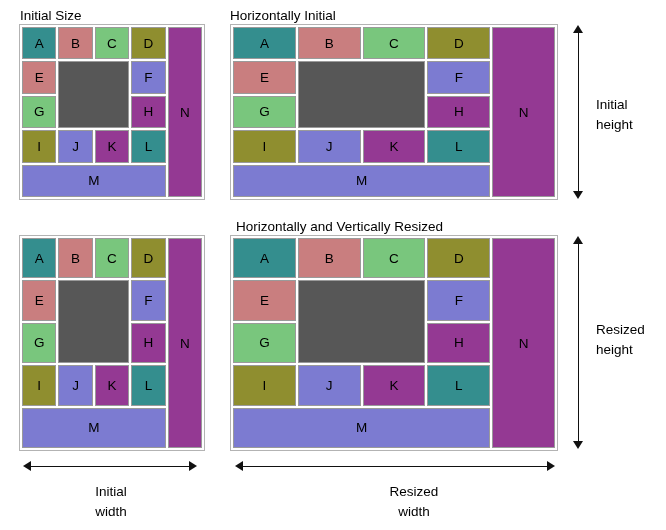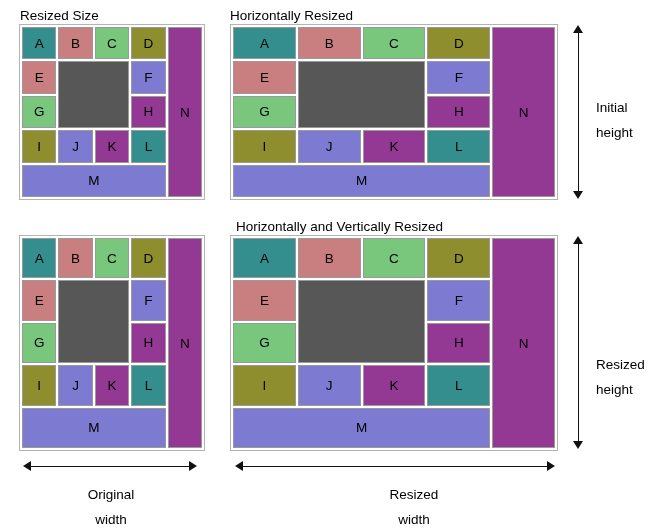--- a/index.html
+++ b/index.html
@@ -68,52 +68,52 @@
   .harrow .shaft { position: absolute; top: 5px; left: 6px; right: 6px; height: 1px; background: #111; }
   .harrow .head-left  { position: absolute; left: 0;  top: 0; width: 0; height: 0;
     border-top: 5px solid transparent; border-bottom: 5px solid transparent; border-right: 8px solid #111; }
   .harrow .head-right { position: absolute; right: 0; top: 0; width: 0; height: 0;
     border-top: 5px solid transparent; border-bottom: 5px solid transparent; border-left: 8px solid #111; }
   .ha1 { top: 461px; left: 23px;  width: 174px; }
   .ha2 { top: 461px; left: 235px; width: 320px; }
   .dim-label {
     position: absolute;
     font-size: 13.5px;
-    line-height: 25px;
+    line-height: 20px;
   }
   .lh1 { left: 596px; top: 95px;  width: 55px; }
-  .lh2 { left: 596px; top: 320px; width: 55px; margin-top: 32px; }
+  .lh2 { left: 596px; top: 320px; width: 55px; }
   .lw1 { left: 81px;  top: 482px; width: 60px; text-align: center; }
   .lw2 { left: 384px; top: 482px; width: 60px; text-align: center; }
 </style>
 </head>
 <body>
 
 <div id="figure">
 
-  <div class="panel-title" style="left:20px; top:8px;">Resized Size</div>
+  <div class="panel-title" style="left:20px; top:8px;">Initial Size</div>
   <div class="grid g1">
     <div class="cell teal c-a">A</div>
     <div class="cell rose c-b">B</div>
     <div class="cell green c-c">C</div>
     <div class="cell olive c-d">D</div>
     <div class="cell purp c-n">N</div>
     <div class="cell rose c-e">E</div>
     <div class="cell dark c-big"></div>
     <div class="cell peri c-f">F</div>
     <div class="cell green c-g">G</div>
     <div class="cell purp c-h">H</div>
     <div class="cell olive c-i">I</div>
     <div class="cell peri c-j">J</div>
     <div class="cell purp c-k">K</div>
     <div class="cell teal c-l">L</div>
     <div class="cell peri c-m">M</div>
   </div>
 
-  <div class="panel-title" style="left:230px; top:8px;">Horizontally Resized</div>
+  <div class="panel-title" style="left:230px; top:8px;">Horizontally Initial</div>
   <div class="grid g2">
     <div class="cell teal c-a">A</div>
     <div class="cell rose c-b">B</div>
     <div class="cell green c-c">C</div>
     <div class="cell olive c-d">D</div>
     <div class="cell purp c-n">N</div>
     <div class="cell rose c-e">E</div>
     <div class="cell dark c-big"></div>
     <div class="cell peri c-f">F</div>
     <div class="cell green c-g">G</div>
@@ -178,16 +178,16 @@
     <div class="head-right"></div>
   </div>
   <div class="harrow ha2">
     <div class="head-left"></div>
     <div class="shaft"></div>
     <div class="head-right"></div>
   </div>
 
   <div class="dim-label lh1">Initial height</div>
   <div class="dim-label lh2">Resized height</div>
-  <div class="dim-label lw1">Original width</div>
+  <div class="dim-label lw1">Initial width</div>
   <div class="dim-label lw2">Resized width</div>
 
 </div>
 
 </body></html>

